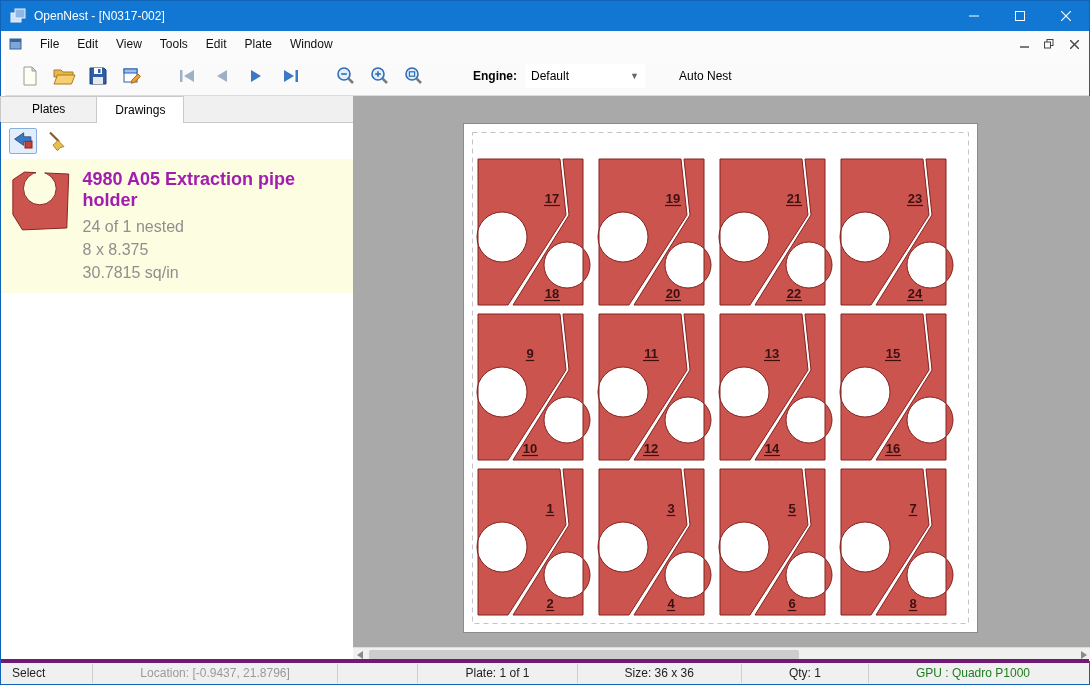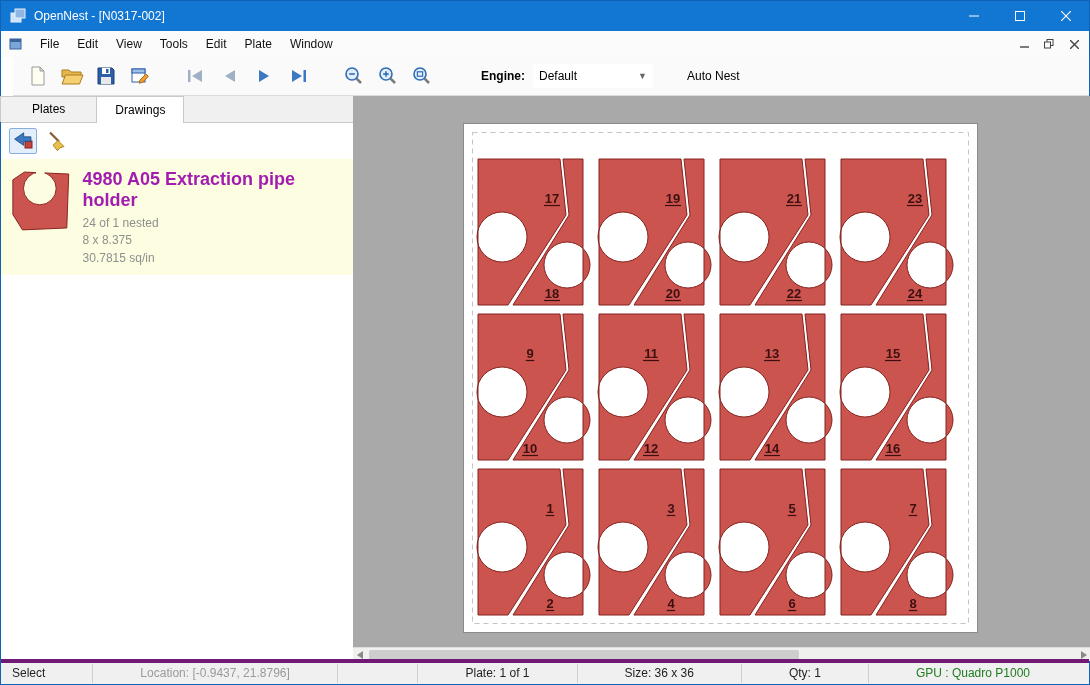--- a/index.html
+++ b/index.html
@@ -17,21 +17,21 @@
 
   
   .menubar { position:absolute; left:0; top:30px; right:0; height:26px; background:#fbfbfb;
              display:flex; align-items:center; font-size:12px; color:#111; }
   .menubar .mdi-icon { margin:0 8px 0 8px; display:flex; }
   .menu-item { padding:5px 9px; cursor:default; }
   .mdi-btns { position:absolute; right:4px; top:3px; display:flex; gap:3px; }
   .mdi-btn { width:22px; height:20px; display:flex; align-items:center; justify-content:center; }
 
   
-  .toolbar { position:absolute; left:12px; top:56px; right:0; height:39px; background:#fafafa;
+  .toolbar { position:absolute; left:4px; top:56px; right:0; height:39px; background:#fafafa;
              border-bottom:1px solid #dcdcdc; display:flex; align-items:center; padding-left:8px; font-size:12px; }
   .tbtn { width:34px; height:32px; display:flex; align-items:center; justify-content:center; border-radius:3px; }
   .tgap { width:22px; }
   .engine-group { margin-left:42px; display:flex; align-items:center; }
   .engine-label { font-weight:bold; margin-right:8px; }
   .engine-combo { display:flex; align-items:center; width:120px; height:24px; padding:0 6px; background:#fff; }
   .engine-combo .arrow { margin-left:auto; color:#666; font-size:9px; }
   .autonest { margin-left:26px; padding:4px 8px; }
 
   
@@ -39,21 +39,21 @@
   .tabbar { display:flex; height:27px; background:#f0f0f0; border-bottom:1px solid #c9c9c9; align-items:flex-end; }
   .tab { height:26px; line-height:25px; padding:0 31px; font-size:12px; background:#f1f1f1;
          border:1px solid #c9c9c9; border-bottom:none; margin-left:-1px; cursor:default; }
   .tab.active { background:#fff; height:27px; line-height:26px; margin-bottom:-1px; padding:0 18px; }
   .panel-tools { height:36px; display:flex; align-items:center; gap:6px; padding-left:8px; background:#fff; }
   .ptool { width:28px; height:26px; display:flex; align-items:center; justify-content:center; border-radius:2px; }
   .ptool.selected { border:1px solid #88aedd; background:#e2eefb; }
   .drawing-item { display:flex; gap:10px; padding:8px 8px; background:#fdfde1; min-height:92px; cursor:default; }
   .drawing-info { padding-top:2px; }
   .drawing-title { font-size:18px; font-weight:bold; color:#a21caf; margin-bottom:4px; }
-  .drawing-line { font-size:12px; color:#8f8f8f; line-height:1.45; }
+  .drawing-line { font-size:16px; color:#8f8f8f; line-height:1.45; }
 
   
   .canvas { position:absolute; left:352px; top:95px; width:738px; height:565px; background:#a9a9a9; overflow:hidden; }
   .plate { position:absolute; left:110px; top:27px; width:515px; height:510px; background:#fff; border:1px solid #8b8b8b; }
   .hscroll { position:absolute; left:0; bottom:0; width:738px; height:14px; background:#f0f0ee; border-top:1px solid #dcdcdc;
              display:flex; align-items:center; }
   .hscroll .sarrow { width:14px; height:14px; display:flex; align-items:center; justify-content:center; }
   .hscroll .thumb { height:10px; width:430px; margin-left:2px; background:#cdcdcd; border-radius:2px; }
 
   .part-num { font:bold 13px "Liberation Sans", sans-serif; fill:#3d1010; }

